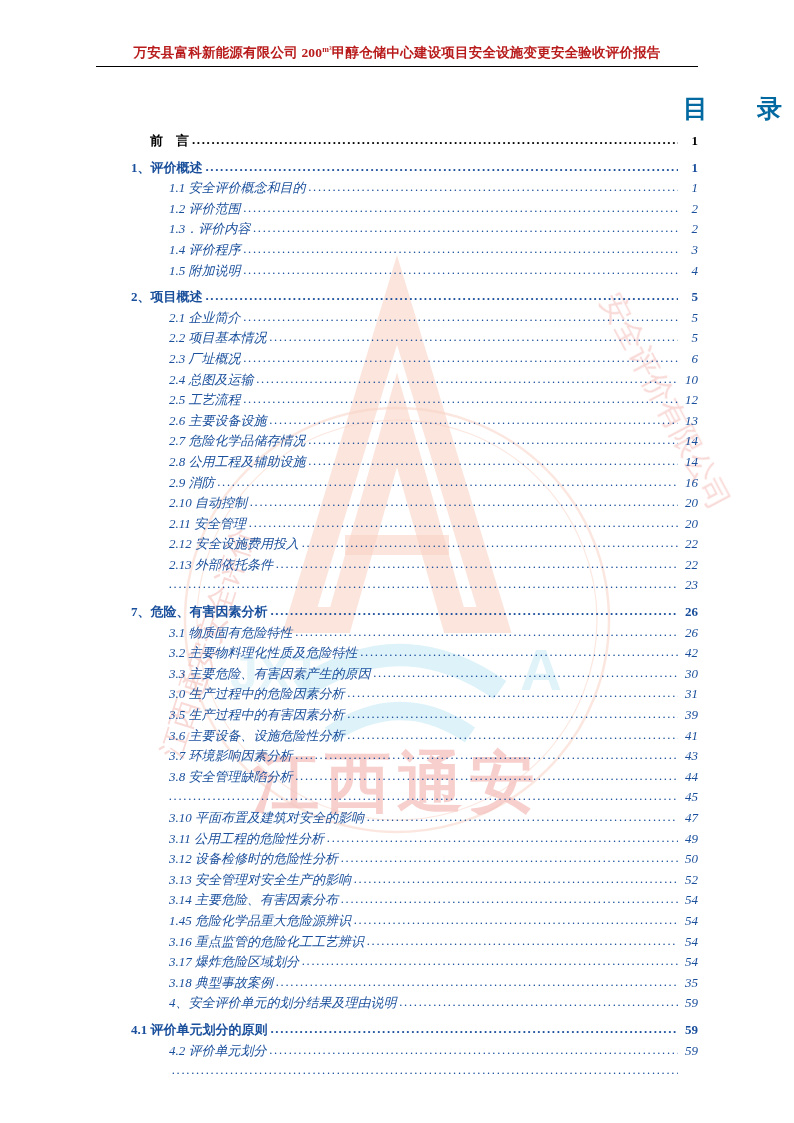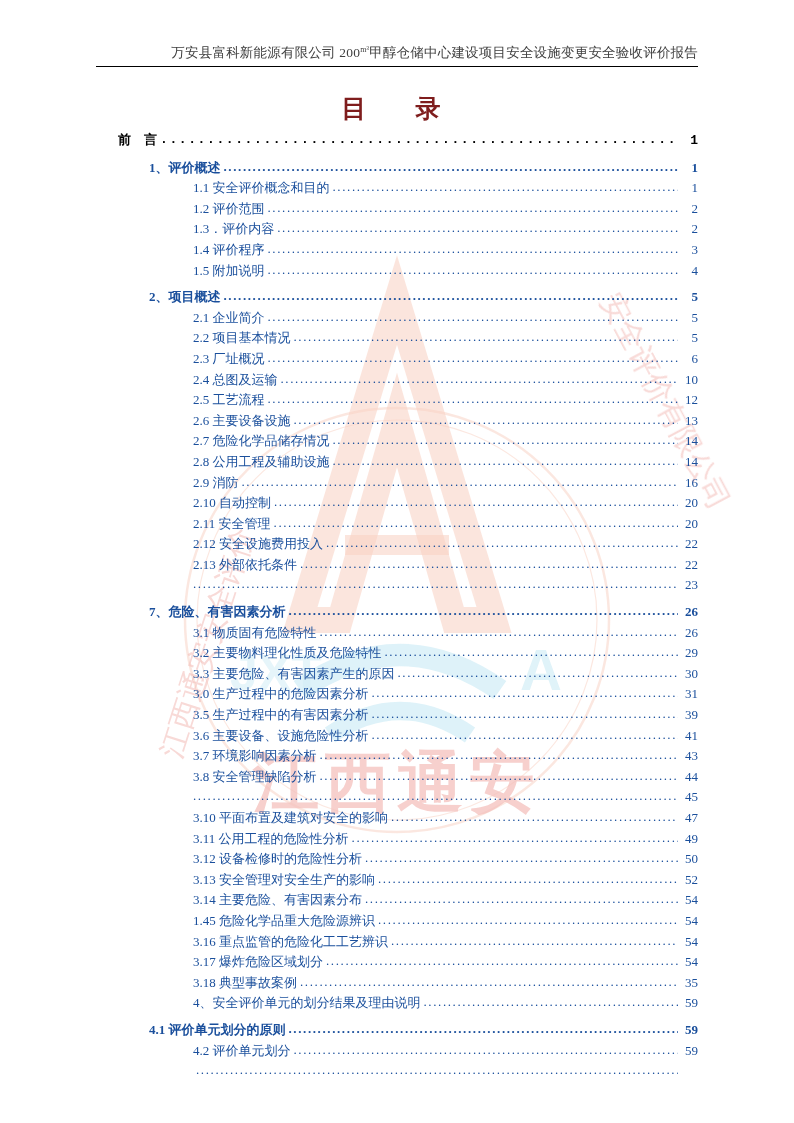--- a/index.html
+++ b/index.html
@@ -32,46 +32,46 @@
   .header {
     position: absolute;
     left: 96px;
     top: 44px;
     width: 602px;
     z-index: 3;
   }
   .header-text {
     font-family: "Liberation Serif", "DejaVu Serif", serif;
     font-size: 13.5px;
-    font-weight: normal;
-    color: #404040;
-    text-align: right;
+    font-weight: bold;
+    color: #b91c1c;
+    text-align: center;
     letter-spacing: .2px;
     white-space: nowrap;
   }
   .header-text sup {
     font-size: 8px;
     vertical-align: super;
   }
   .header-rule {
     margin-top: 4px;
     border-bottom: 1.1px solid #000;
   }
 
   
   .doc-title {
     position: absolute;
     top: 92px;
     left: 0;
     width: 794px;
-    text-align: center;
+    text-align: right;
     font-size: 25px;
     font-weight: bold;
     letter-spacing: 12px;
-    color: #7f1d1d;
+    color: #0369a1;
     z-index: 3;
     font-family: "Liberation Serif", "DejaVu Serif", serif;
   }
 
   
   .toc {
     position: absolute;
     top: 131px;
     left: 96px;
     width: 602px;
@@ -105,23 +105,23 @@
     min-width: 16px;
   }
 
   
   .lvl0 { font-weight: bold; color: #000; }
   .lvl0 .dots { color: #000; }
   .lvl0 .pg { color: #000; }
   .lvl1 { font-weight: bold; }
   .lvl2 { }
 
-  .ind0 { margin-left: 22px; font-family: Liberation Mono, monospace; }
-  .ind1 { margin-left: 53px; }
-  .ind2 { margin-left: 97px; }
+  .ind0 { margin-left: 54px; }
+  .ind1 { margin-left: 35px; }
+  .ind2 { margin-left: 73px; font-style: italic; }
 
   
   .gap-top { margin-top: 6px; }
 
   
   .footer {
     position: absolute;
     left: 96px;
     bottom: 46px;
     width: 602px;
@@ -324,21 +324,21 @@
 
     <div class="toc-row lvl2 ind2">
       <span class="lbl">3.1 物质固有危险特性</span>
       <span class="dots">............................................................................................................</span>
       <span class="pg">26</span>
     </div>
 
     <div class="toc-row lvl2 ind2">
       <span class="lbl">3.2 主要物料理化性质及危险特性</span>
       <span class="dots">............................................................................................................</span>
-      <span class="pg">29</span>
+      <span class="pg">42</span>
     </div>
 
     <div class="toc-row lvl2 ind2">
       <span class="lbl">3.3 主要危险、有害因素产生的原因</span>
       <span class="dots">............................................................................................................</span>
       <span class="pg">30</span>
     </div>
 
     <div class="toc-row lvl2 ind2">
       <span class="lbl">3.0 生产过程中的危险因素分析</span>

